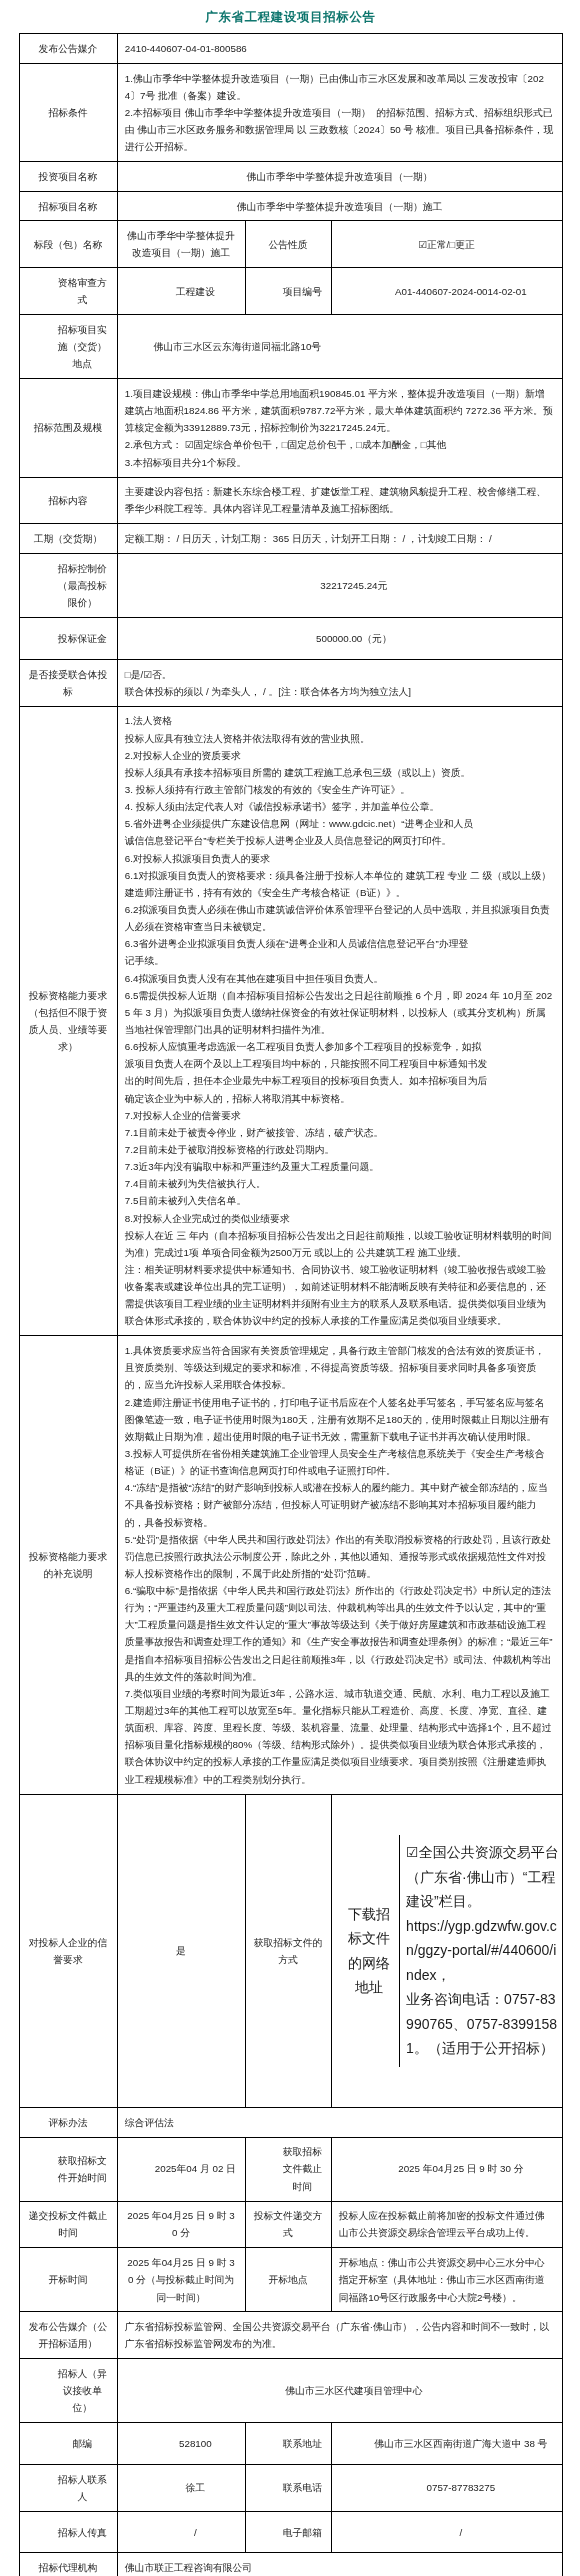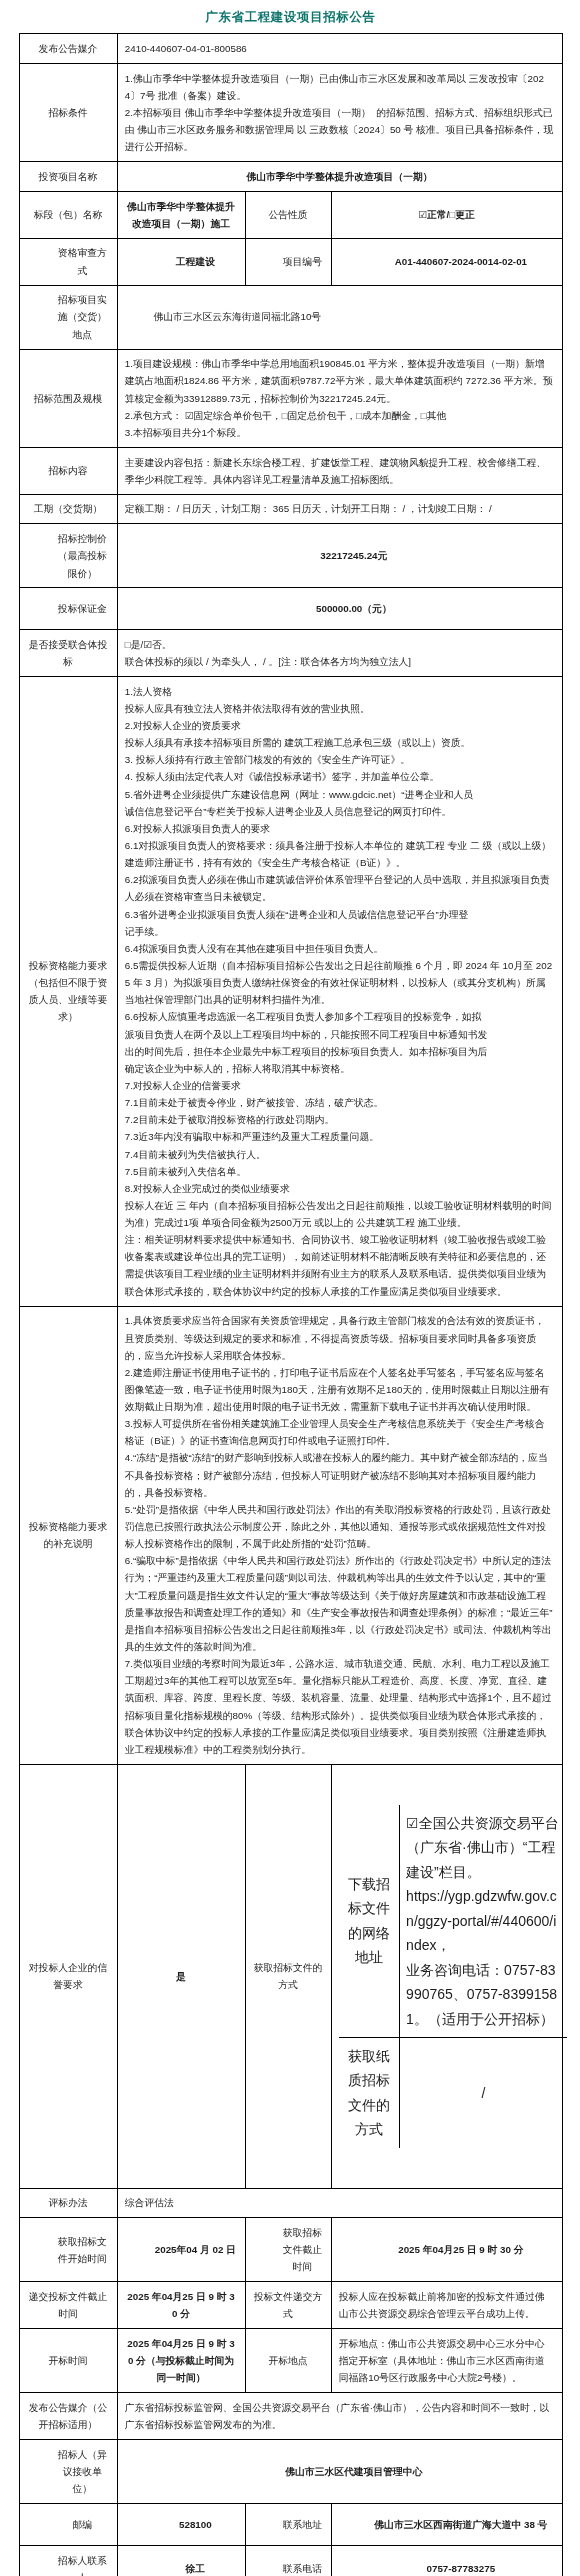--- a/index.html
+++ b/index.html
@@ -32,21 +32,21 @@
     vertical-align:middle;
     white-space:pre-wrap;
     word-break:break-all;
     color:#1c1c1c;
   }
   td.lbl{
     text-align:center;
     padding:5.8px 4.4px;
   }
   td.val-l{text-align:left;}
-  td.val-c{text-align:center;font-weight:bold;}
+  td.val-c{text-align:center;}
   
   td.nest{padding:0;vertical-align:top;}
   table.inner{
     width:100%;
     border-collapse:collapse;
     border-style:hidden; 
     table-layout:fixed;
     height:100%;
   }
   table.inner td{
@@ -88,20 +88,24 @@
       <td class="lbl">招标条件</td>
       <td class="val-l" colspan="3">1.佛山市季华中学整体提升改造项目（一期）已由佛山市三水区发展和改革局以 三发改投审〔2024〕7号 批准（备案）建设。
 2.本招标项目 佛山市季华中学整体提升改造项目（一期）  的招标范围、招标方式、招标组织形式已由 佛山市三水区政务服务和数据管理局 以 三政数核〔2024〕50 号 核准。项目已具备招标条件，现进行公开招标。</td>
     </tr>
 
     <tr class="h-sm">
       <td class="lbl">投资项目名称</td>
       <td class="val-c" colspan="3">佛山市季华中学整体提升改造项目（一期）</td>
     </tr>
 
+    <tr class="h-sm">
+      <td class="lbl">招标项目名称</td>
+      <td class="val-c" colspan="3">佛山市季华中学整体提升改造项目（一期）施工</td>
+    </tr>
 
     <tr>
       <td class="lbl">标段（包）名称</td>
       <td class="val-c">佛山市季华中学整体提升改造项目（一期）施工</td>
       <td class="lbl">公告性质</td>
       <td class="val-c">☑正常/□更正</td>
     </tr>
 
     <tr class="h-md">
       <td class="lbl">资格审查方式</td>
@@ -199,24 +203,20 @@
       <td class="lbl">获取招标文件的方式</td>
       <td class="nest">
         <table class="inner">
           <colgroup><col style="width:61px"><col style="width:167px"></colgroup>
           <tbody><tr>
             <td class="sub-lbl">下载招标文件的网络地址</td>
             <td class="sub-val-l">☑全国公共资源交易平台（广东省·佛山市）“工程建设”栏目。
 https://ygp.gdzwfw.gov.cn/ggzy-portal/#/440600/index，
 业务咨询电话：0757-83990765、0757-83991581。（适用于公开招标）</td>
           </tr>
-          <tr>
-            <td class="sub-lbl">获取纸质招标文件的方式</td>
-            <td class="sub-val-c">/</td>
-          </tr>
         </tbody></table>
       </td>
     </tr>
 
     <tr class="h-sm">
       <td class="lbl">评标办法</td>
       <td class="val-l" colspan="3">综合评估法</td>
     </tr>
 
     <tr class="h-md">

